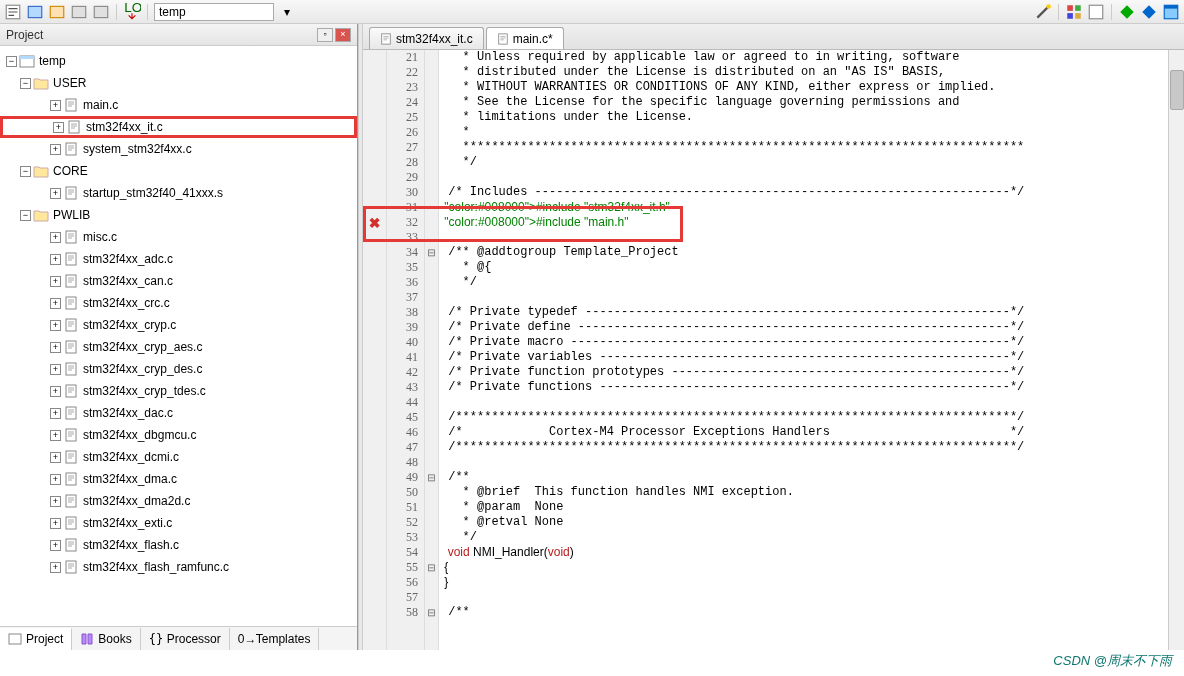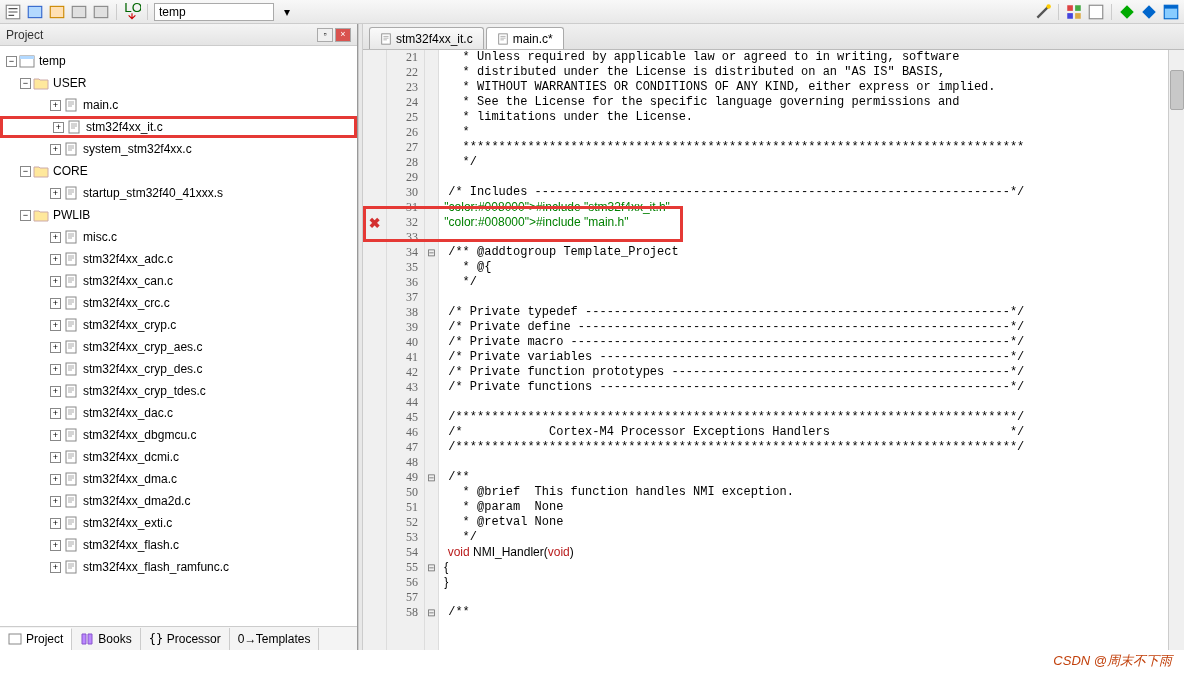--- a/index.html
+++ b/index.html
@@ -57,21 +57,21 @@
 .tok-comment { color: #000000; font-family: Liberation Mono, monospace; }
 .tok-pp { color: #008000; }
 .tok-kw { color: #b91c1c; }
 
 .err-mark { color: #d32f2f; font-weight: bold; font-size: 14px; }
 .code-highlight { position: absolute; border: 3px solid #e53935; left: 0px; width: 320px; height: 36px; top: 156px; pointer-events: none; }
 
 .sb { width: 16px; background: #f0f0f0; border-left: 1px solid #ccc; }
 .sb-thumb { width: 14px; height: 40px; background: #c8c8c8; border: 1px solid #aaa; margin: 20px auto 0; border-radius: 2px; }
 
-.watermark { position: absolute; right: 12px; bottom: 6px; color: #c2410c; font-size: 13px; font-style: italic; pointer-events: none; }
+.watermark { position: absolute; right: 12px; bottom: 6px; color: #0f766e; font-size: 13px; font-style: italic; pointer-events: none; }
 .toolbar-right { display: flex; gap: 4px; margin-left: auto; align-items: center; }
 </style>
 </head>
 <body>
 
 <div class="toolbar">
   <span class="tb-icon">
       <svg viewBox="0 0 16 16">
         <rect x="2" y="2" width="12" height="12" fill="#fff" stroke="#888"></rect>
         <path d="M4 5h8M4 8h8M4 11h5" stroke="#555"></path>

